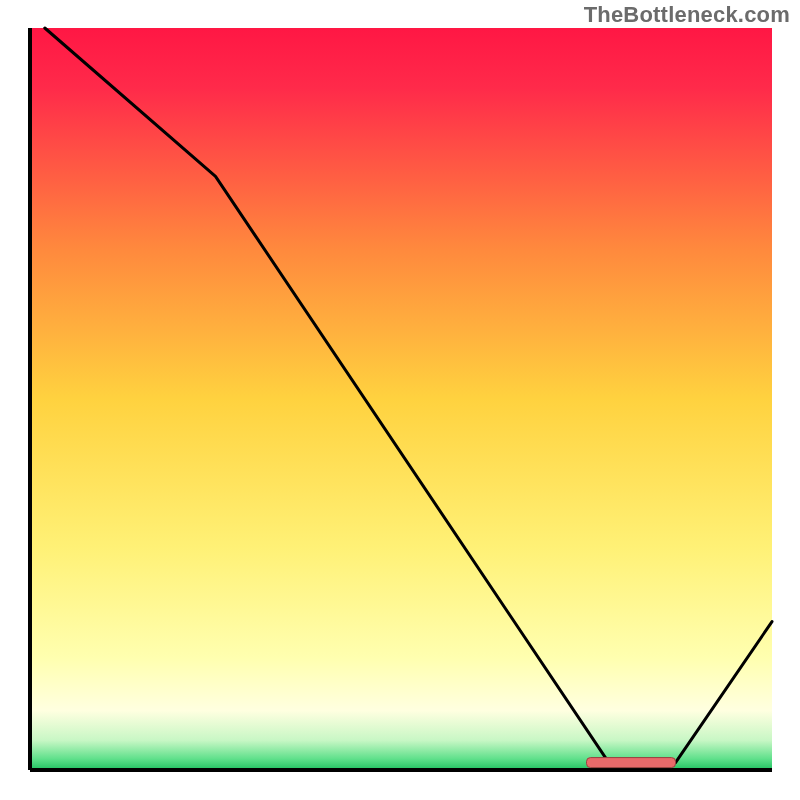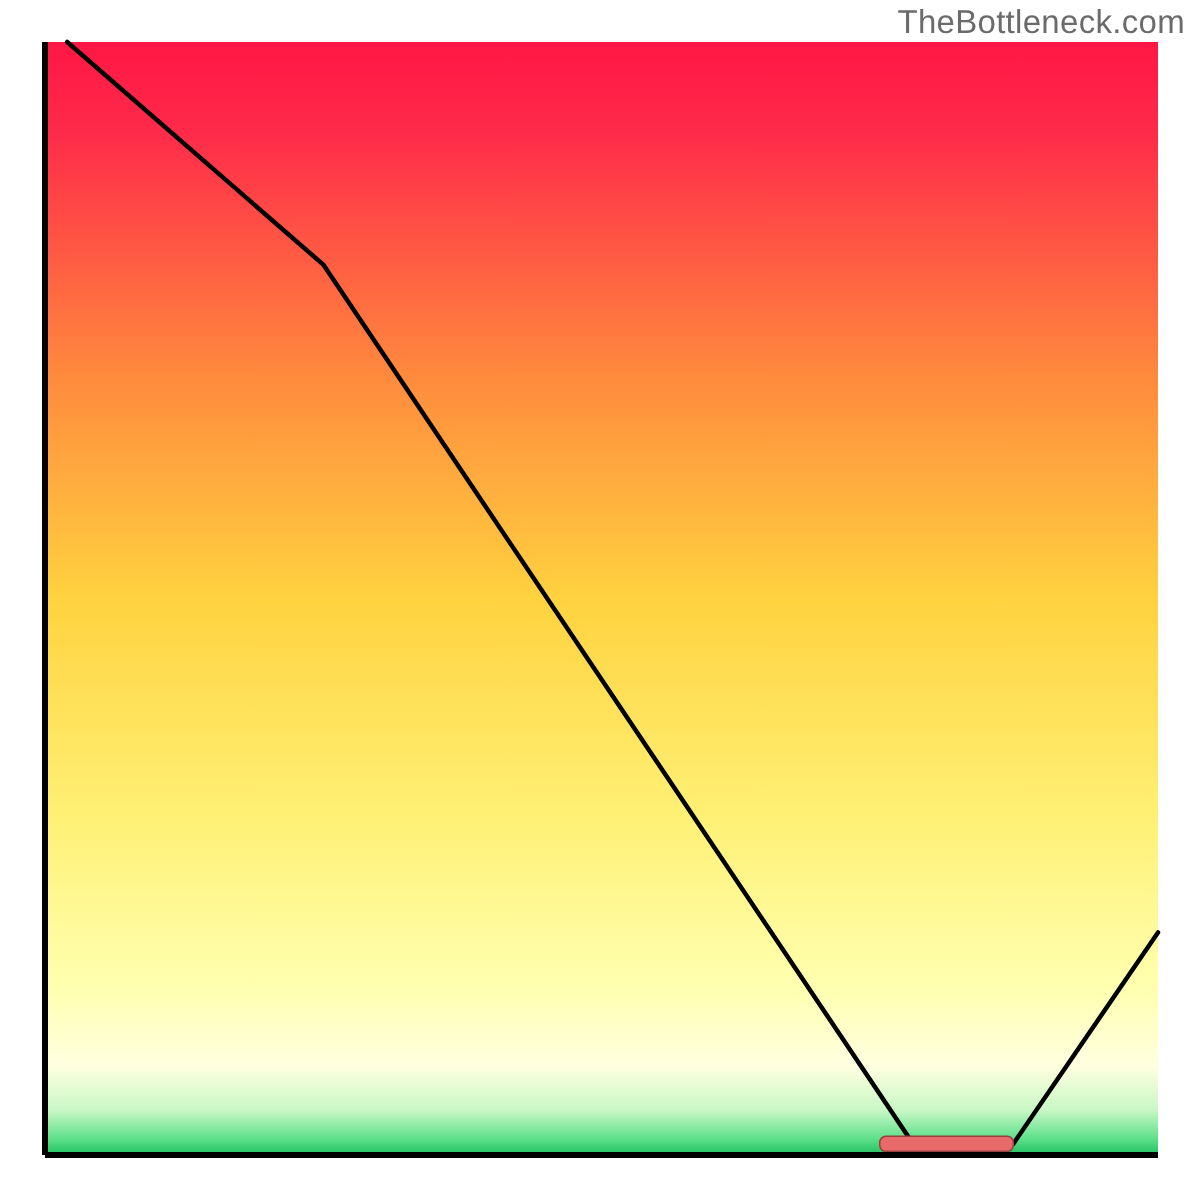--- a/index.html
+++ b/index.html
@@ -13,21 +13,21 @@
   .chart-wrap {
     position: relative;
     width: 800px;
     height: 800px;
   }
   .watermark {
     position: absolute;
     top: 2px;
     right: 10px;
     font-size: 22px;
-    font-weight: 400;
+    font-weight: 700;
     color: #6b6b6b;
     letter-spacing: 0.2px;
   }
   svg {
     display: block;
   }
   .marker-rect {
     fill: #e86a6a;
     stroke: #9a3f3f;
     stroke-width: 1;

